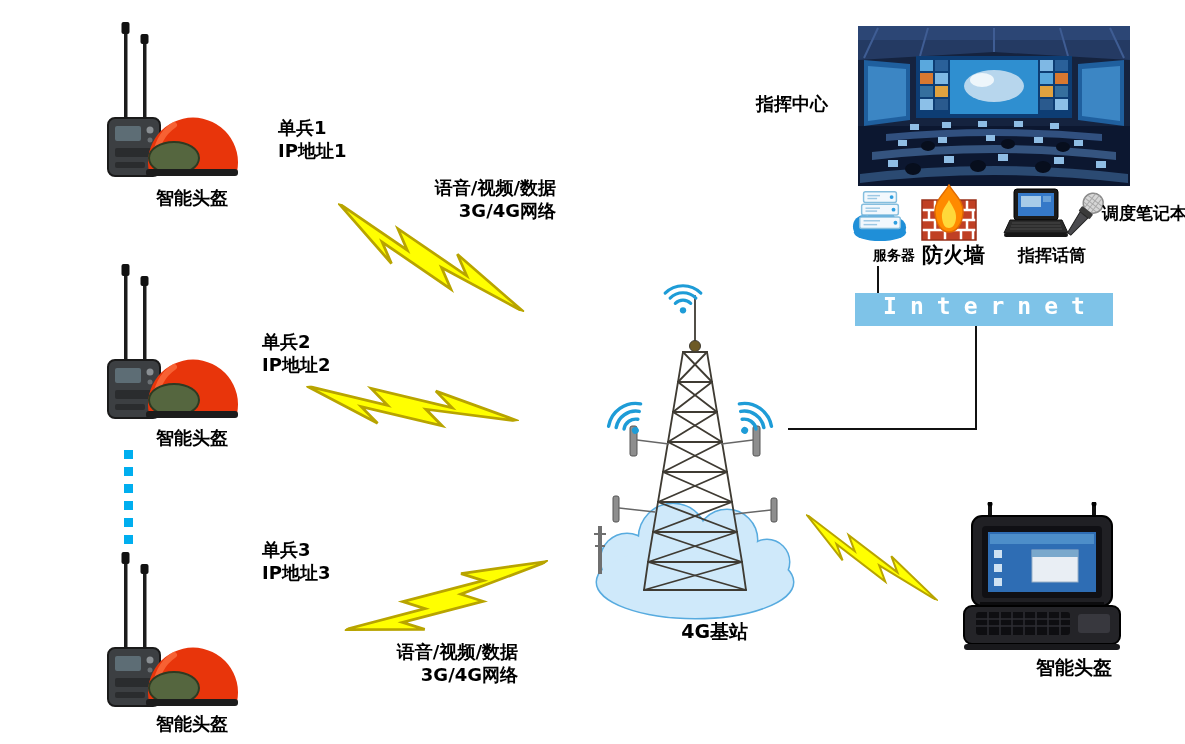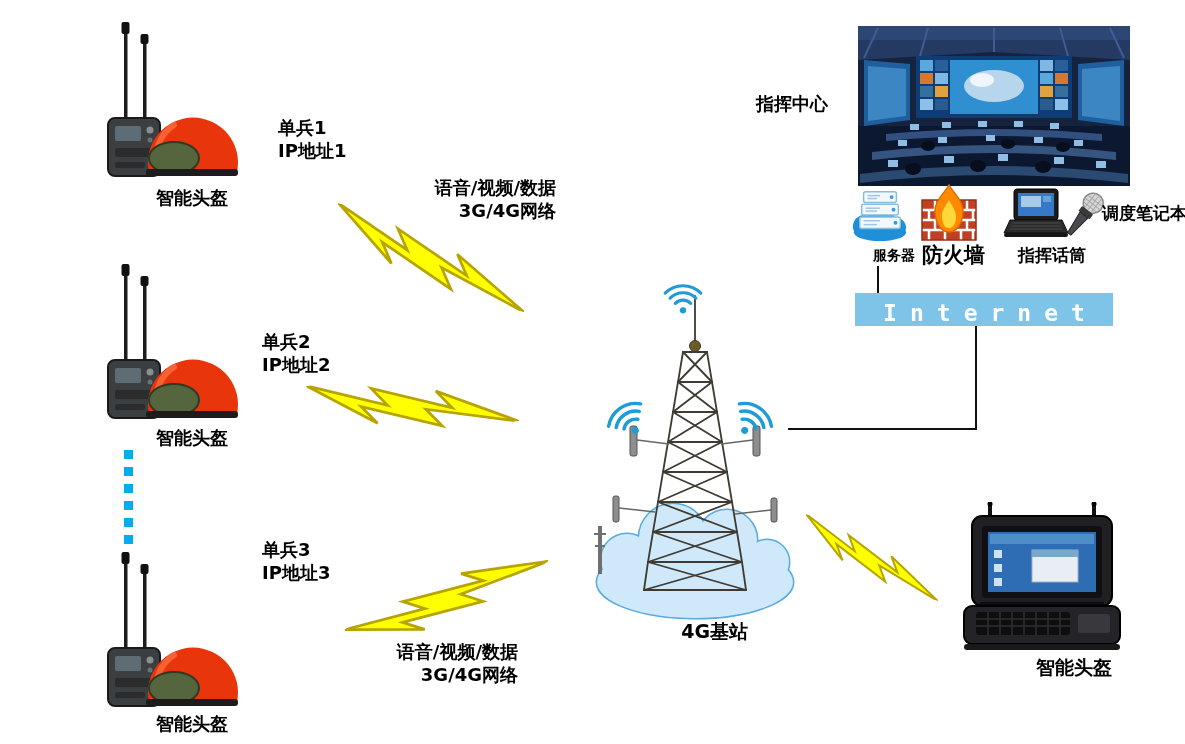--- a/index.html
+++ b/index.html
@@ -12,21 +12,21 @@
   .c{text-align:right;}
   .defs{position:absolute;width:0;height:0;overflow:hidden;}
   .bolt{position:absolute;transform-origin:0 0;}
   .dash{
     position:absolute;width:9px;
     background:repeating-linear-gradient(180deg,#00aeef 0 9px,transparent 9px 17px);
   }
   .line{position:absolute;background:#111;}
   .netbar{
     position:absolute;left:855px;top:293px;width:258px;height:33px;background:#7ec3e8;
-    display:flex;align-items:flex-end;justify-content:center;
+    display:flex;align-items:flex-start;justify-content:center;
   }
   .netbar span{
     font-family:"DejaVu Sans Mono","Liberation Mono",monospace;
     color:#ffffff;font-size:23px;font-weight:bold;letter-spacing:13px;padding-left:13px;
   }
   .big{font-size:19px;font-weight:700;}
 </style>
 </head>
 <body>
 

